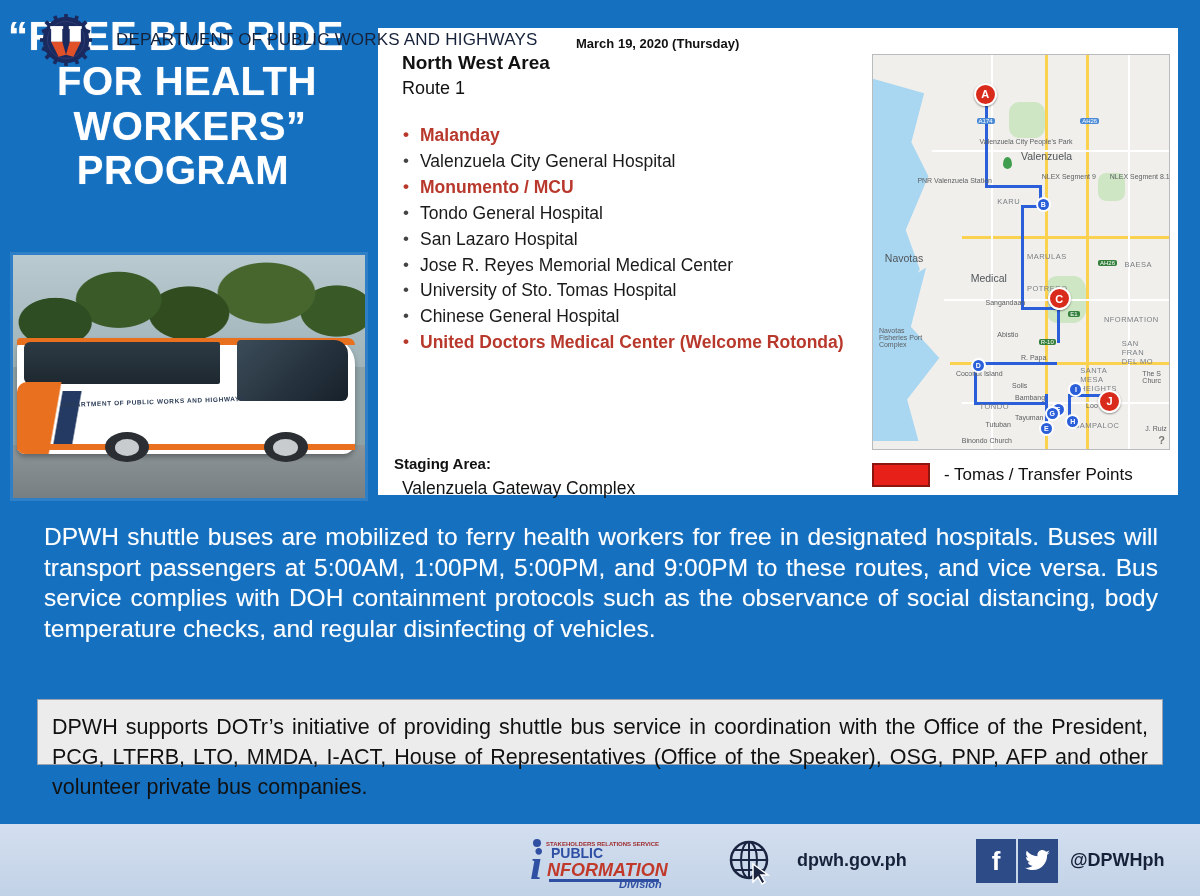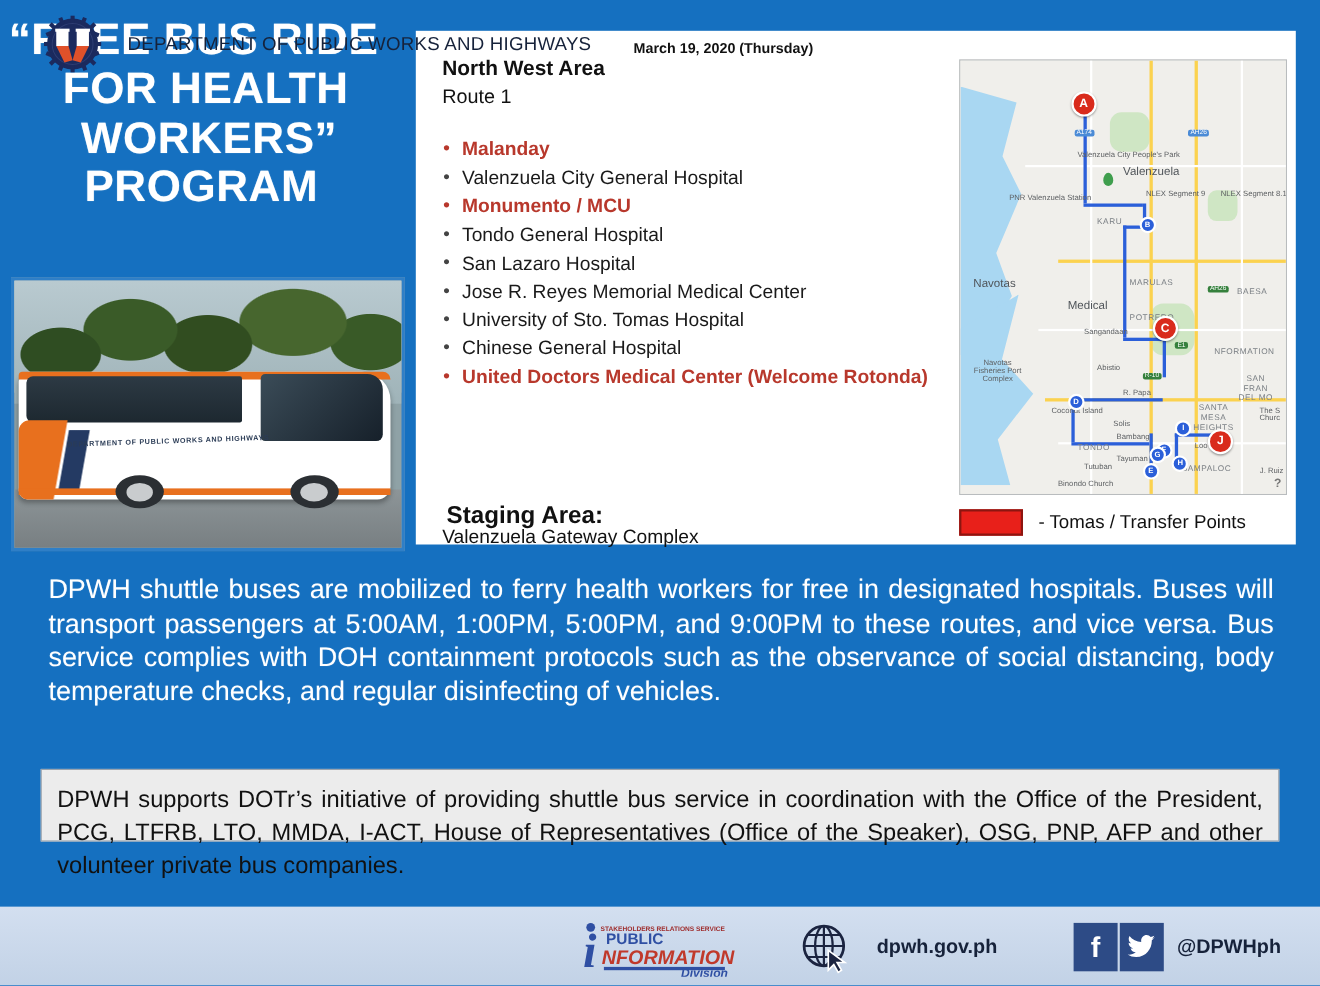--- a/index.html
+++ b/index.html
@@ -93,40 +93,40 @@
   #stop-list{position:absolute;left:18px;top:95px;width:460px;margin:0;padding:0;list-style:none;}
   #stop-list li{
     position:relative;padding-left:24px;font-size:17.5px;color:#1a1a1a;
     line-height:25.4px;margin:0 0 0.5px 0;
   }
   #stop-list li:before{
     content:"\2022";position:absolute;left:7px;top:-1px;font-size:17px;color:#444;
   }
   #stop-list li.hl{color:#b8382c;font-weight:bold;}
   #stop-list li.hl:before{color:#b8382c;}
-  #staging-head{position:absolute;left:28px;top:427px;font-size:22px;font-weight:bold;color:#111;}
+  #staging-head{position:absolute;left:16px;top:427px;font-size:15px;font-weight:bold;color:#111;}
   #staging-val{position:absolute;left:24px;top:450px;font-size:17.5px;color:#111;}
 
   
   #map-box{
     position:absolute;left:494px;top:26px;width:296px;height:394px;
     border:1px solid #b9bcbe;overflow:hidden;background:#e8eae6;
   }
   .m-land{position:absolute;inset:0;background:#f0efeb;}
   .m-water{position:absolute;left:0;top:6%;width:24%;height:62%;
     background:#a9d7f2;clip-path:polygon(0 0,72% 6%,54% 26%,78% 40%,46% 62%,66% 78%,28% 96%,0 100%);}
   .m-water2{position:absolute;left:0;top:54%;width:32%;height:44%;background:#a9d7f2;
     clip-path:polygon(0 18%,56% 0,40% 34%,70% 52%,36% 76%,48% 100%,0 100%);}
   .m-green{position:absolute;background:#cfe6c4;border-radius:30%;}
   .g1{left:46%;top:12%;width:12%;height:9%;}
   .g2{left:58%;top:56%;width:14%;height:12%;}
   .g3{left:76%;top:30%;width:9%;height:7%;}
   .m-road{position:absolute;background:#ffffff;}
   .m-road.major{background:#fbd24f;}
-  .m-label{position:absolute;font-size:7px;color:#5d6063;white-space:nowrap;font-family:"Liberation Sans", sans-serif;text-align:center;}
+  .m-label{position:absolute;font-size:7px;color:#5d6063;white-space:nowrap;font-family:"Liberation Sans", sans-serif;}
   .m-label.big{font-size:10.5px;color:#50555a;}
   .m-label.cap{font-size:7.5px;letter-spacing:.5px;color:#7a7f84;}
   .m-route{position:absolute;border:3px solid #2b5fd9;background:transparent;}
   .m-pin{
     position:absolute;width:19px;height:19px;border-radius:50%;
     background:#d92b1c;border:2px solid #ffffff;
     color:#fff;font-size:11px;font-weight:bold;
     display:flex;align-items:center;justify-content:center;
     box-shadow:0 1px 2px rgba(0,0,0,.4);
   }

